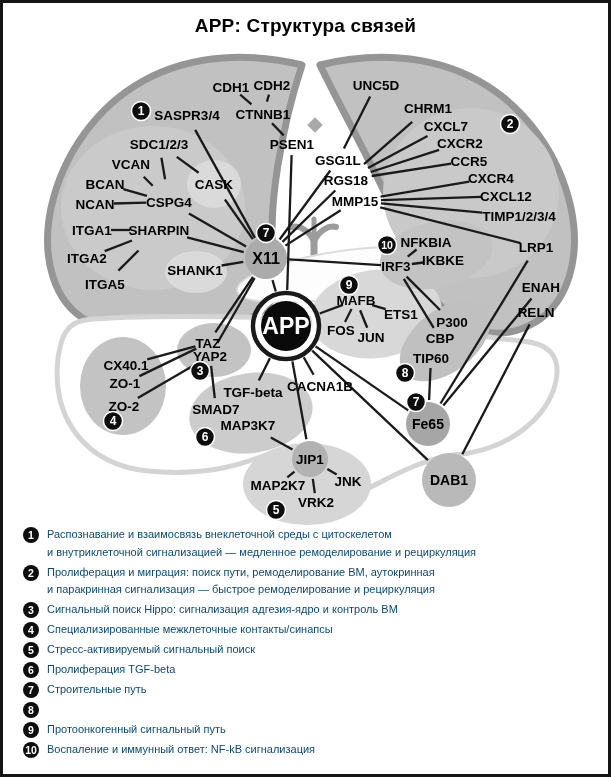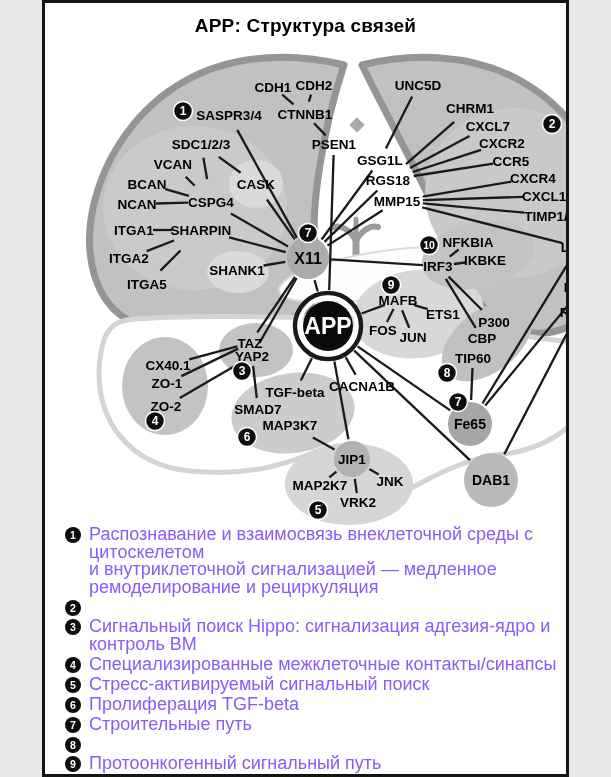--- a/index.html
+++ b/index.html
@@ -1,38 +1,38 @@
 <!DOCTYPE html>
 <html><head>
 <meta charset="utf-8">
 <style>
   html,body{margin:0;padding:0;background:#e8e8e8;}
   *{box-sizing:border-box;}
   .frame{
-    position:relative;width:527px;height:777px;margin:0 auto;
+    position:relative;width:611px;height:777px;margin:0 auto;
     background:#ffffff;border:3px solid #141414;overflow:hidden;
     font-family:"Liberation Sans", sans-serif;
   }
   .title{
     position:absolute;top:12px;left:0;width:100%;text-align:center;
     font-size:19px;font-weight:bold;color:#000;letter-spacing:.2px;
   }
   svg{position:absolute;top:0;left:0;}
   svg text{font-family:"Liberation Sans", sans-serif;}
   .legend{
     position:absolute;left:20px;top:523px;right:8px;
   }
   .lg-row{display:flex;gap:8px;margin-bottom:2.5px;align-items:flex-start;}
   .lg-badge{
     flex:0 0 16px;width:16px;height:16px;border-radius:50%;
     background:#0d0d0d;color:#fff;font-size:10.5px;font-weight:bold;
     display:flex;align-items:center;justify-content:center;margin-top:1px;
   }
   .lg-text{
-    white-space:pre-line;font-size:18px;line-height:17.5px;color:#8b5cf6;
+    white-space:pre-line;font-size:11px;line-height:17.5px;color:#0c4a6e;
   }
 </style>
 </head>
 <body>
 
 <div class="frame">
   <div class="title">APP: Структура связей</div>
 
   <svg id="diagram" width="611" height="525" viewBox="0 0 611 525">
     <g>
@@ -348,20 +348,22 @@
   </svg>
 
   <div class="legend">
     <div class="lg-row">
       <span class="lg-badge">1</span>
       <span class="lg-text">Распознавание и взаимосвязь внеклеточной среды с цитоскелетом
 и внутриклеточной сигнализацией — медленное ремоделирование и рециркуляция</span>
     </div>
     <div class="lg-row">
       <span class="lg-badge">2</span>
+      <span class="lg-text">Пролиферация и миграция: поиск пути, ремоделирование ВМ, аутокринная
+и паракринная сигнализация — быстрое ремоделирование и рециркуляция</span>
     </div>
     <div class="lg-row">
       <span class="lg-badge">3</span>
       <span class="lg-text">Сигнальный поиск Hippo: сигнализация адгезия-ядро и контроль ВМ</span>
     </div>
     <div class="lg-row">
       <span class="lg-badge">4</span>
       <span class="lg-text">Специализированные межклеточные контакты/синапсы</span>
     </div>
     <div class="lg-row">
@@ -378,15 +380,16 @@
     </div>
     <div class="lg-row">
       <span class="lg-badge">8</span>
     </div>
     <div class="lg-row">
       <span class="lg-badge">9</span>
       <span class="lg-text">Протоонкогенный сигнальный путь</span>
     </div>
     <div class="lg-row">
       <span class="lg-badge">10</span>
+      <span class="lg-text">Воспаление и иммунный ответ: NF-kB сигнализация</span>
     </div>
   </div>
 </div>
 
 </body></html>

